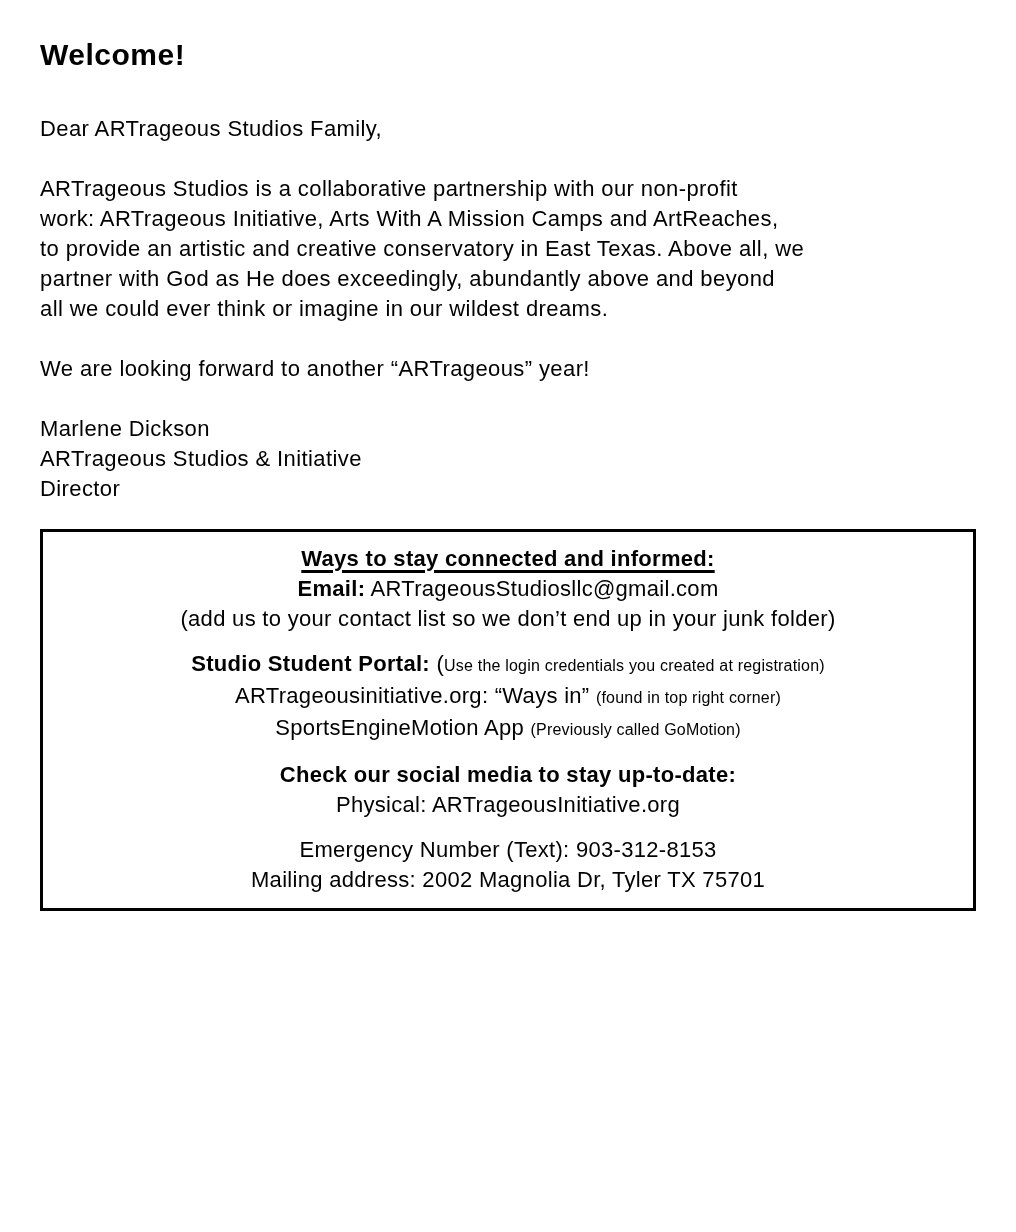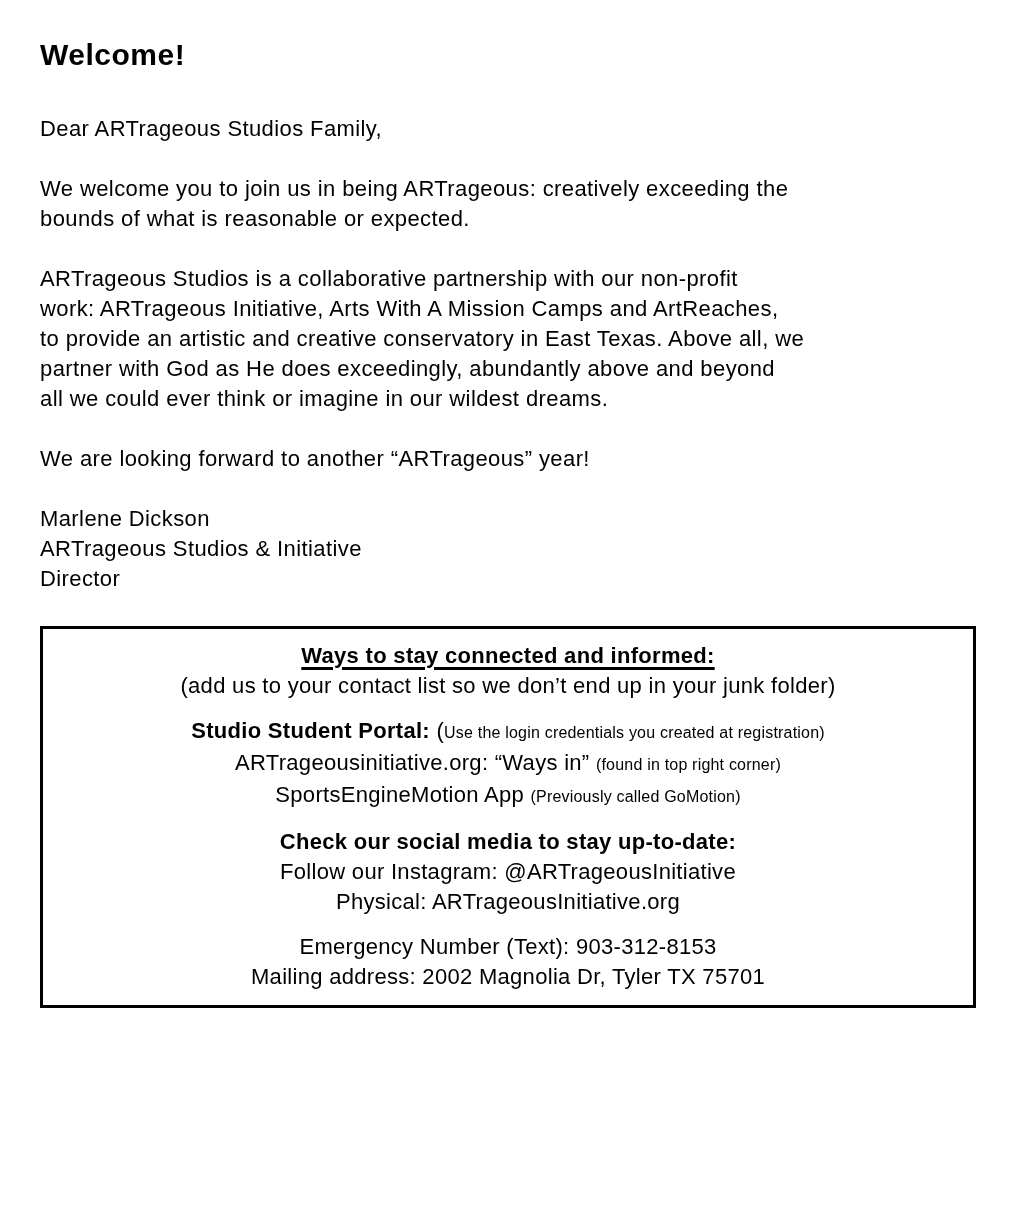--- a/index.html
+++ b/index.html
@@ -26,21 +26,21 @@
     line-height: 30px;
     letter-spacing: 0.4px;
     margin: 0 0 30px 0;
     white-space: pre-line;
   }
   .signature {
     margin-bottom: 12px;
   }
   .info-box {
     width: 936px;
-    margin: 32px auto 0 auto;
+    margin: 25px auto 0 auto;
     border: 3px solid #000000;
     padding: 12px 8px 13px 8px;
     text-align: center;
   }
   .box-line {
     font-size: 22px;
     line-height: 30px;
     letter-spacing: 0.3px;
   }
   .box-group { margin-top: 15px; }
@@ -56,62 +56,63 @@
 </style>
 </head>
 <body>
 
 <main class="letter">
 
   <h1 class="heading">Welcome!</h1>
 
   <p class="para">Dear ARTrageous Studios Family,</p>
 
-  <p class="para">We welcome you to join us in being ARTrageous: creatively exceeding the
-bounds of what is reasonable or expected.</p>
   <p class="para">ARTrageous Studios is a collaborative partnership with our non-profit
 work: ARTrageous Initiative, Arts With A Mission Camps and ArtReaches,
 to provide an artistic and creative conservatory in East Texas. Above all, we
 partner with God as He does exceedingly, abundantly above and beyond
 all we could ever think or imagine in our wildest dreams.</p>
   <p class="para">We are looking forward to another “ARTrageous” year!</p>
 
   <p class="para signature">Marlene Dickson
 ARTrageous Studios &amp; Initiative
 Director</p>
 
 </main>
 
 <section class="info-box">
 
   <div class="box-line">
     <span class="box-title">Ways to stay connected and informed:</span>
   </div>
 
+  <div class="box-line">
+    <span class="bold">Email:</span>
+    <span>ARTrageousStudiosllc@gmail.com</span>
+  </div>
 
   <div class="box-line">(add us to your contact list so we don’t end up in your junk folder)</div>
 
   <div class="box-group">
     <div class="box-line">
       <span class="bold">Studio Student Portal:</span>
       <span class="big-paren">(</span><span class="small-note">Use the login credentials you created at registration)</span>
     </div>
     <div class="box-line">
       <span>ARTrageousinitiative.org: “Ways in”</span>
       <span class="small-note">(found in top right corner)</span>
     </div>
     <div class="box-line">
       <span>SportsEngineMotion App</span>
       <span class="small-note">(Previously called GoMotion)</span>
     </div>
   </div>
 
   <div class="box-group">
     <div class="box-line bold">Check our social media to stay up-to-date:</div>
-    <div class="box-line">Follow our Instagram: @ARTrageousInitiative</div>
     <div class="box-line">Physical: ARTrageousInitiative.org</div>
   </div>
 
   <div class="box-group">
     <div class="box-line">Emergency Number (Text): 903-312-8153</div>
     <div class="box-line">Mailing address: 2002 Magnolia Dr, Tyler TX 75701</div>
   </div>
 
 </section>
 

